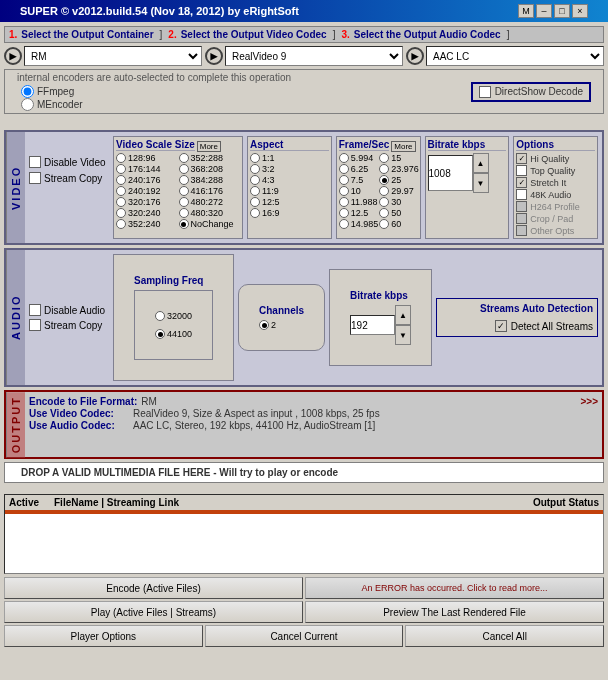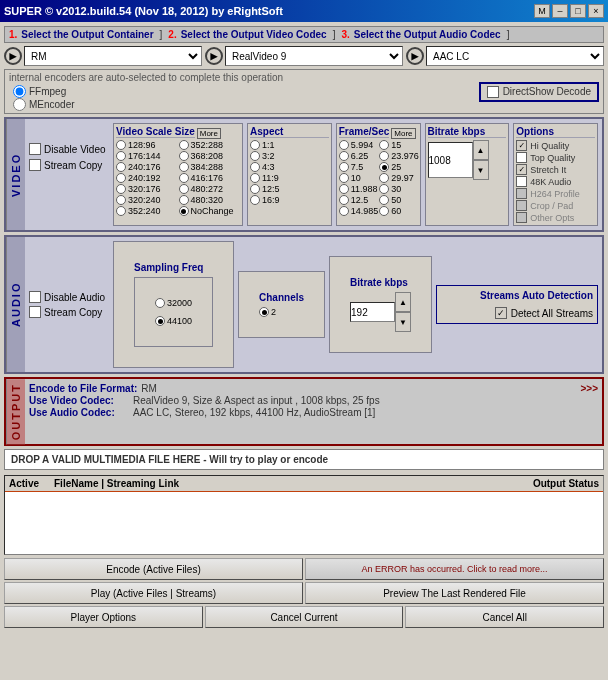--- a/index.html
+++ b/index.html
@@ -7,21 +7,21 @@
       font-family: Arial, sans-serif;
       font-size: 11px;
       background: #d4d0c8;
       width: 608px;
       min-height: 680px;
       overflow: hidden;
     }
     .title-bar {
       background: linear-gradient(to right, #000080, #1084d0);
       color: white;
-      padding: 3px 4px;
+      padding: 3px 20px;
       display: flex;
       justify-content: space-between;
       align-items: center;
       height: 22px;
     }
     .title-bar-title { font-size: 11px; font-weight: bold; }
     .title-bar-buttons { display: flex; gap: 2px; }
     .title-btn {
       width: 16px; height: 14px;
       background: #d4d0c8;
@@ -76,22 +76,22 @@
       border: 1px inset #808080;
       background: white;
       font-size: 10px;
       padding: 1px 2px;
     }
 
     
     .info-bar {
       background: #d4d0c8;
       border: 1px solid #808080;
-      padding: 2px 4px;
-      margin-bottom: 3px;
+      padding: 2px 12px;
+      margin-bottom: 16px;
       font-size: 10px;
       color: #333;
       display: flex;
       justify-content: space-between;
       align-items: center;
     }
     .encoder-options { display: flex; flex-direction: column; margin-left: 4px; }
     .encoder-options label { display: flex; align-items: center; gap: 3px; font-size: 10px; }
     .directshow-btn {
       border: 2px solid #000080;
@@ -266,37 +266,37 @@
       margin-bottom: 1px;
     }
     .output-label { color: #000080; font-weight: bold; min-width: 100px; }
     .output-value { color: #333; }
     .output-arrow { color: #800000; font-weight: bold; margin-left: auto; }
 
     
     .drop-zone {
       background: white;
       border: 1px solid #808080;
-      padding: 4px 6px;
+      padding: 4px 16px;
       font-size: 10px;
       color: #333;
-      margin-bottom: 5px;
+      margin-bottom: 11px;
       font-weight: bold;
     }
 
     
     .file-list {
       border: 1px inset #808080;
       background: white;
       margin-bottom: 3px;
       height: 80px;
     }
     .file-list-header {
       background: #d4d0c8;
-      border-bottom: 1px solid #c2410c;
+      border-bottom: 4px solid #c2410c;
       display: flex;
       padding: 2px 4px;
       font-size: 10px;
       font-weight: bold;
     }
     .file-col-active { width: 45px; }
     .file-col-name { flex: 1; }
     .file-col-status { width: 90px; text-align: right; }
 
     
@@ -701,21 +701,21 @@
               <div class="radio-circle"></div>
               <span>32000</span>
             </div>
             <div class="radio-item">
               <div class="radio-circle selected"></div>
               <span>44100</span>
             </div>
           </div>
         </div>
 
-        <div class="audio-panel" style="min-width:60px;">
+        <div class="audio-panel" style="min-width:60px;border-radius:10px;">
           <div class="audio-panel-title">Channels</div>
           <div class="radio-item">
             <div class="radio-circle selected"></div>
             <span>2</span>
           </div>
         </div>
 
         <div class="audio-panel" style="min-width:80px;">
           <div class="audio-panel-title">Bitrate  kbps</div>
           <div class="bitrate-with-arrow">

